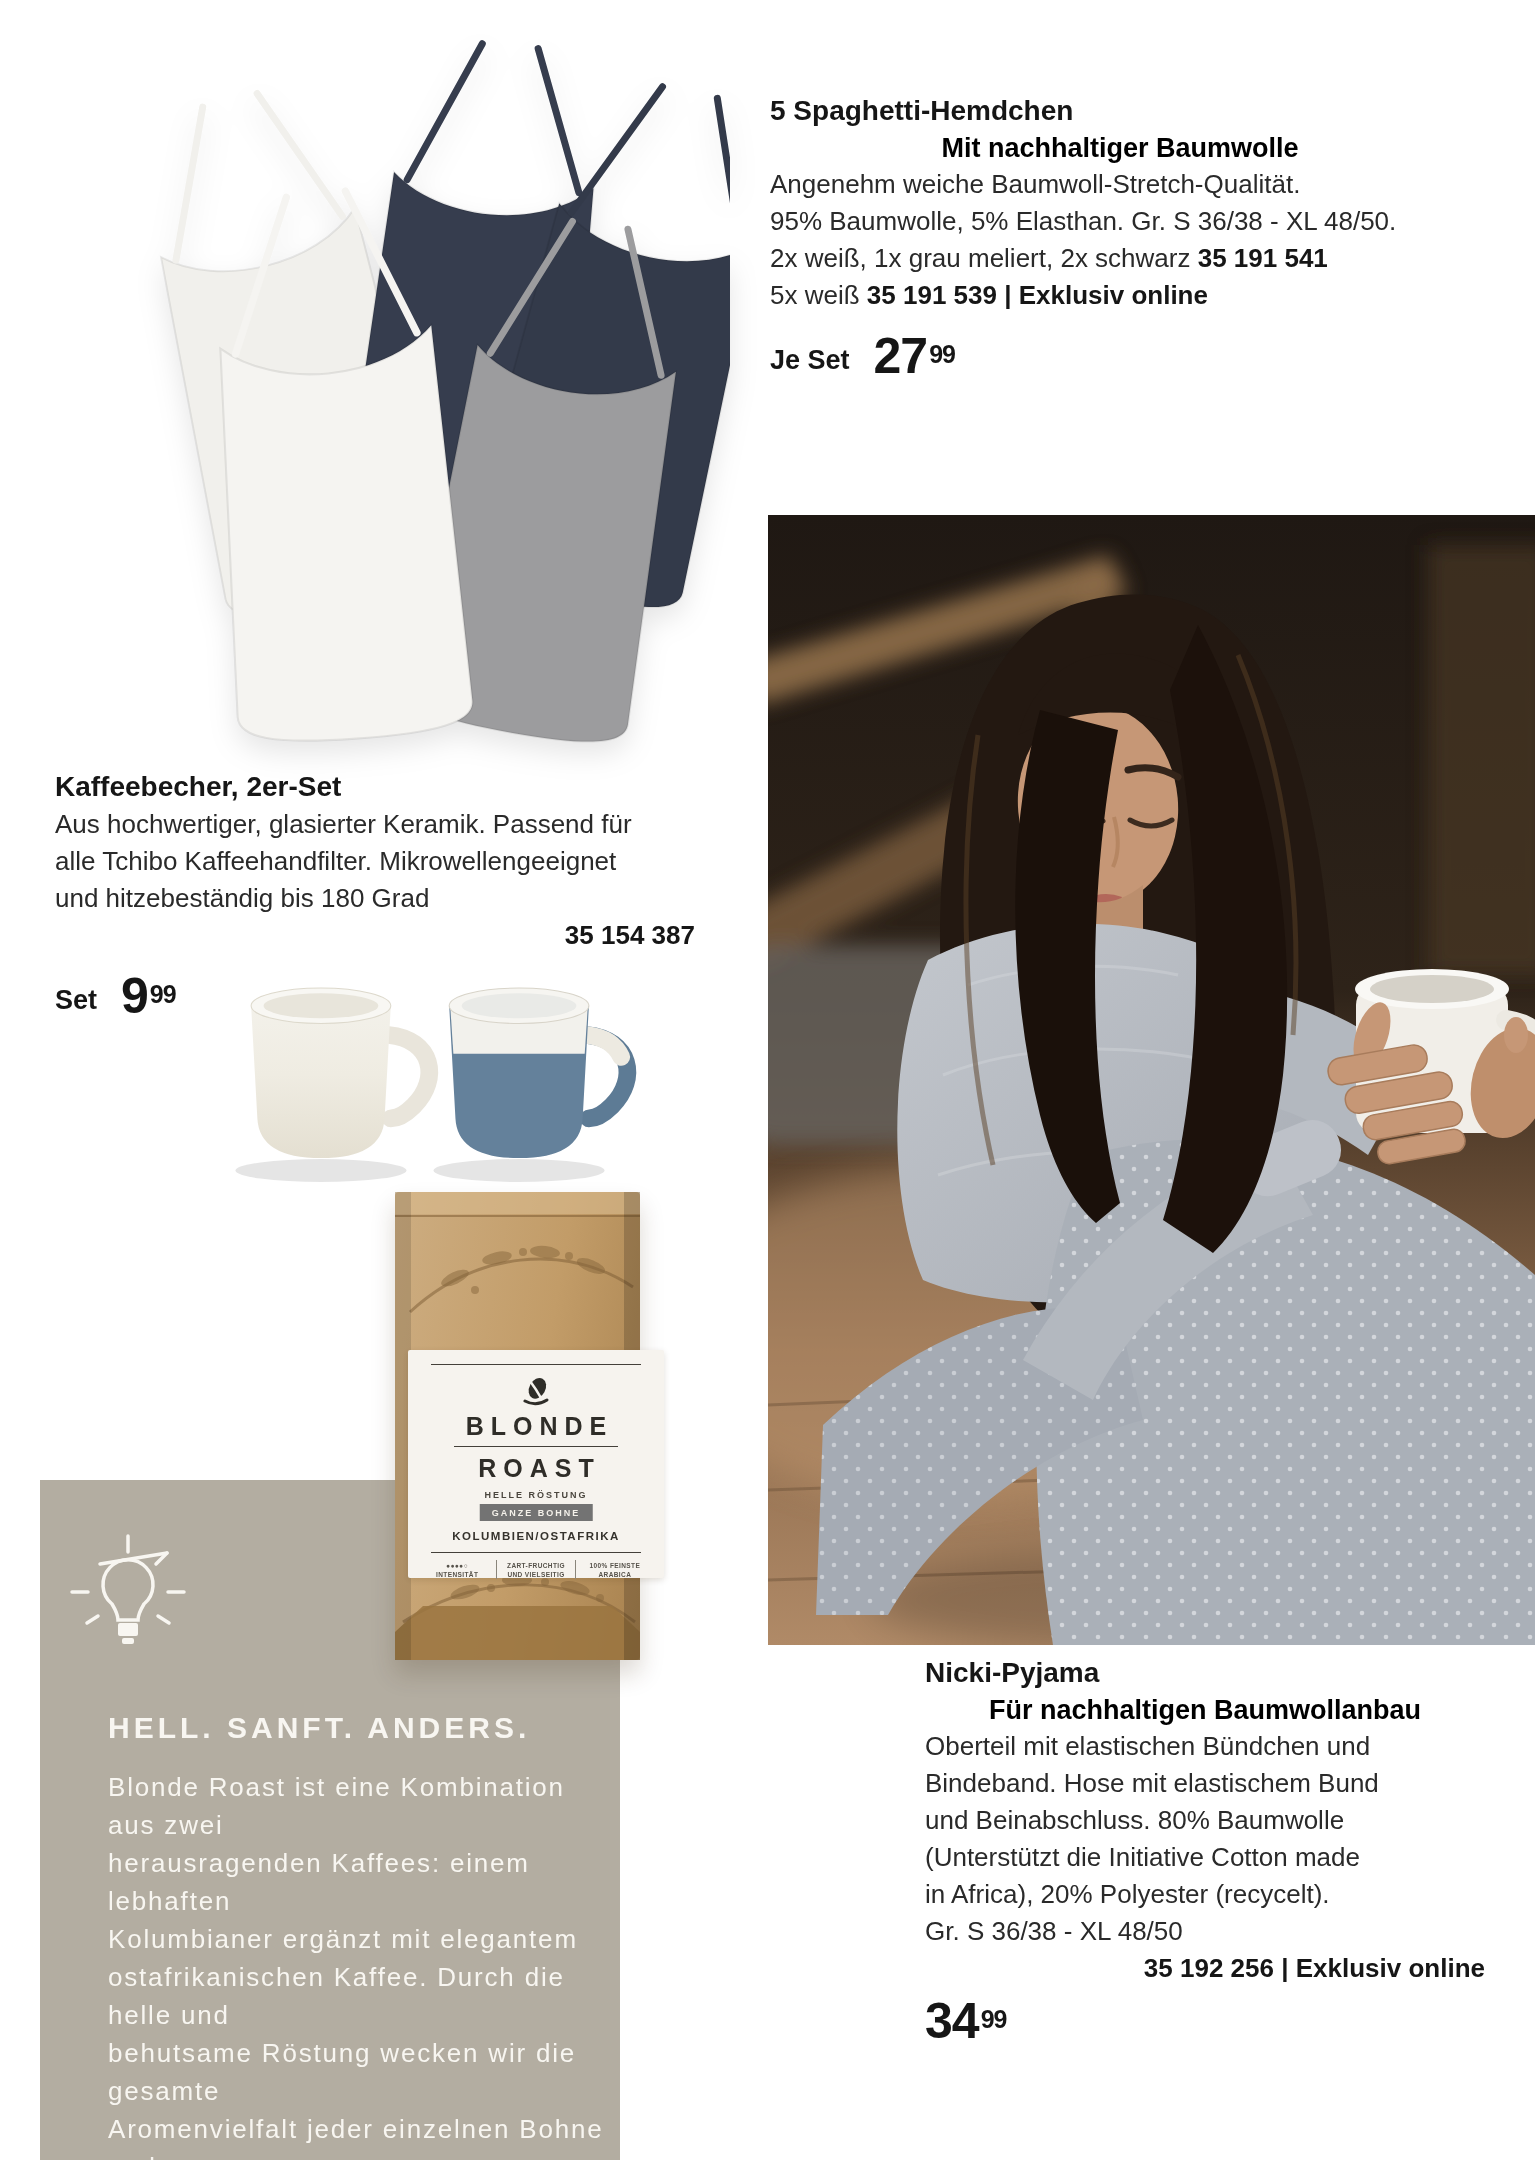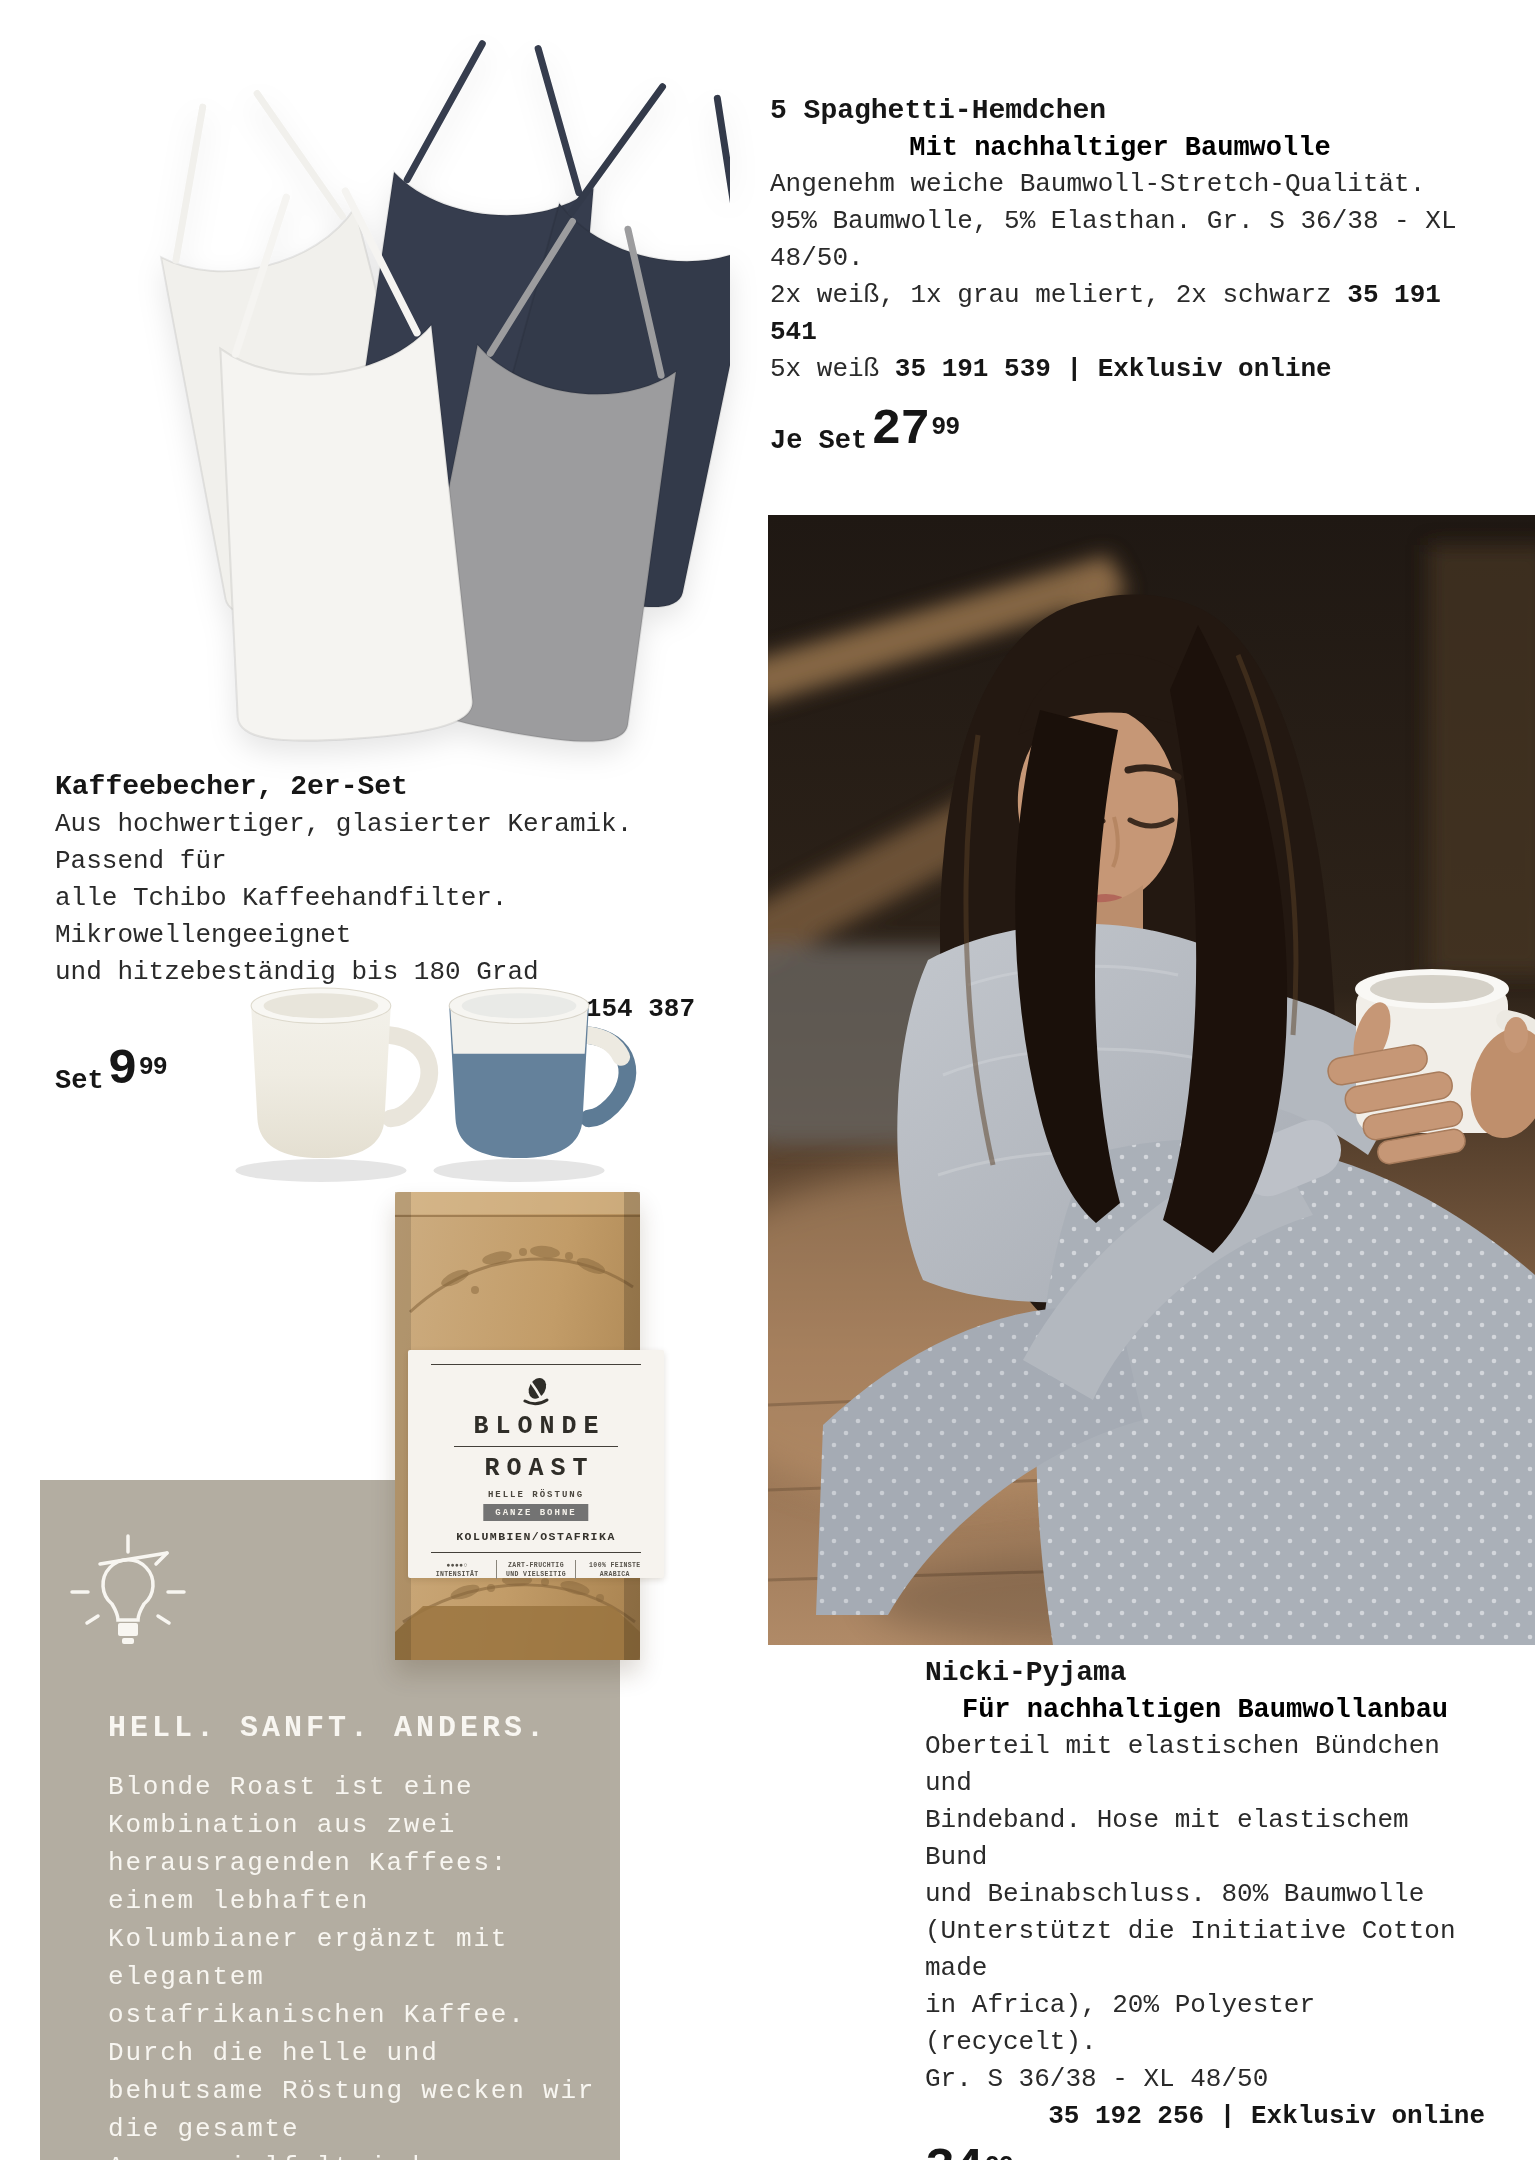--- a/index.html
+++ b/index.html
@@ -1,26 +1,26 @@
 <!DOCTYPE html>
 <html><head>
 <meta charset="utf-8">
 <style>
   html,body{margin:0;padding:0;background:#fff;}
   .page{position:relative;width:1535px;height:2160px;background:#ffffff;
-        font-family:Liberation Mono, monospace;overflow:hidden;color:#262626;}
+        font-family:Liberation Sans, sans-serif;overflow:hidden;color:#262626;}
   .abs{position:absolute;}
   
   .title{font-size:28px;font-weight:700;color:#161616;line-height:38px;}
   .sub{font-size:27px;font-weight:700;color:#000000;line-height:36px;text-align:center;}
   .body{font-size:26px;color:#2a2a2a;line-height:37px;}
   .lines{white-space:pre-line;}
   .body b{font-weight:700;color:#161616;}
   .boldline{font-size:26px;font-weight:700;color:#161616;line-height:37px;text-align:right;}
-  .price{display:flex;align-items:flex-end;gap:4px;margin-top:16px;}
+  .price{display:flex;align-items:flex-start;gap:24px;margin-top:16px;}
   .price .lbl{font-size:27px;font-weight:700;color:#161616;padding-top:15px;}
   .price .num{font-size:50px;font-weight:700;color:#161616;letter-spacing:-1px;line-height:52px;}
   .price .sup{font-size:25px;font-weight:700;vertical-align:top;position:relative;top:-2px;margin-left:2px;}
   
   .panel{left:40px;top:1480px;width:580px;height:680px;background:#b3ada1;}
   .promo-head{font-size:30px;font-weight:700;letter-spacing:4px;color:#f8f6f1;line-height:36px;}
   .promo-body{font-size:26px;letter-spacing:1.8px;color:#f8f6f1;line-height:38px;white-space:pre-line;}
   
   .bag{left:395px;top:1192px;width:245px;height:468px;border-radius:4px;
        background:linear-gradient(100deg,#cdad81 0%,#c29c68 55%,#a8824f 100%);

